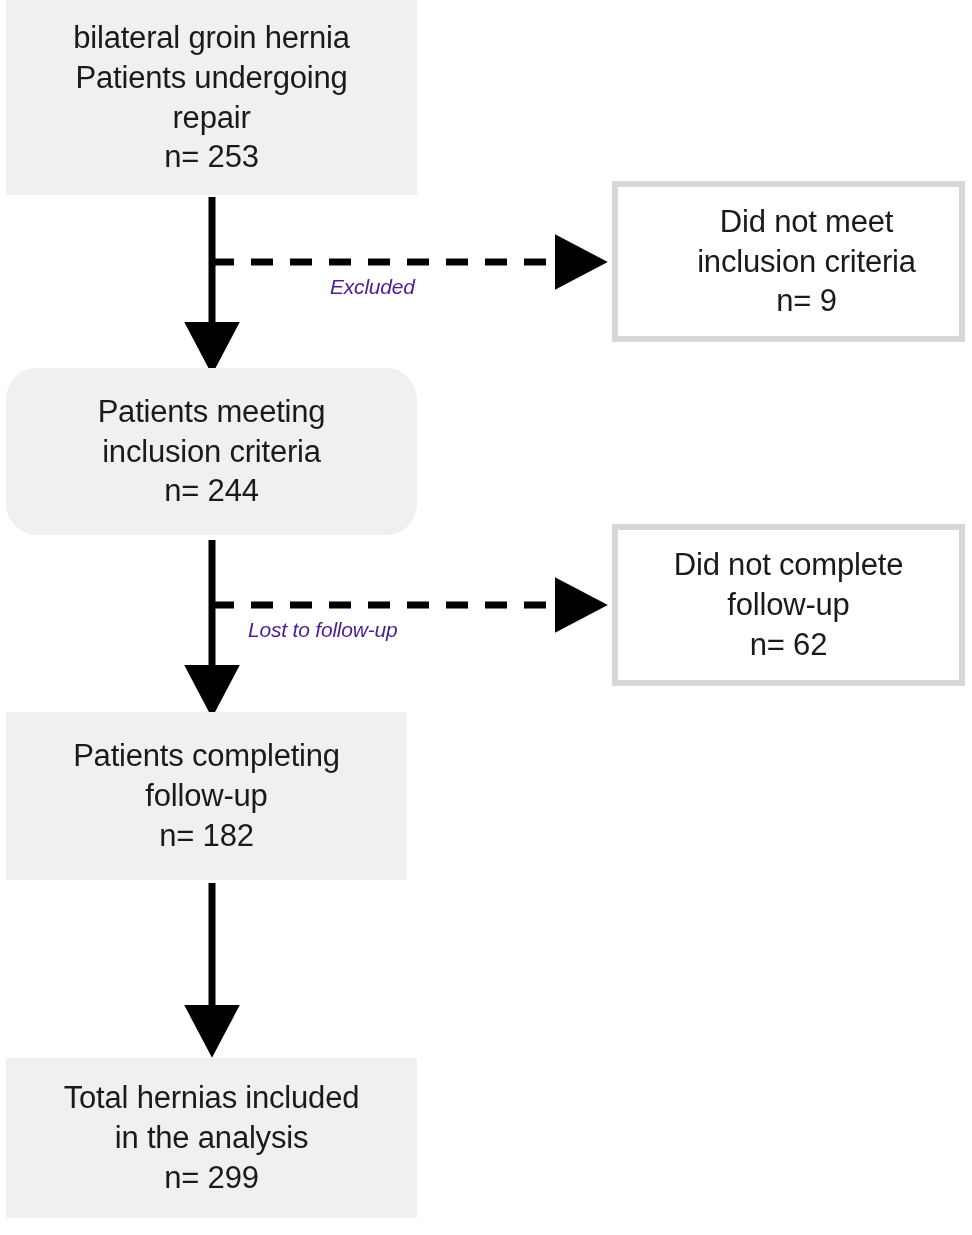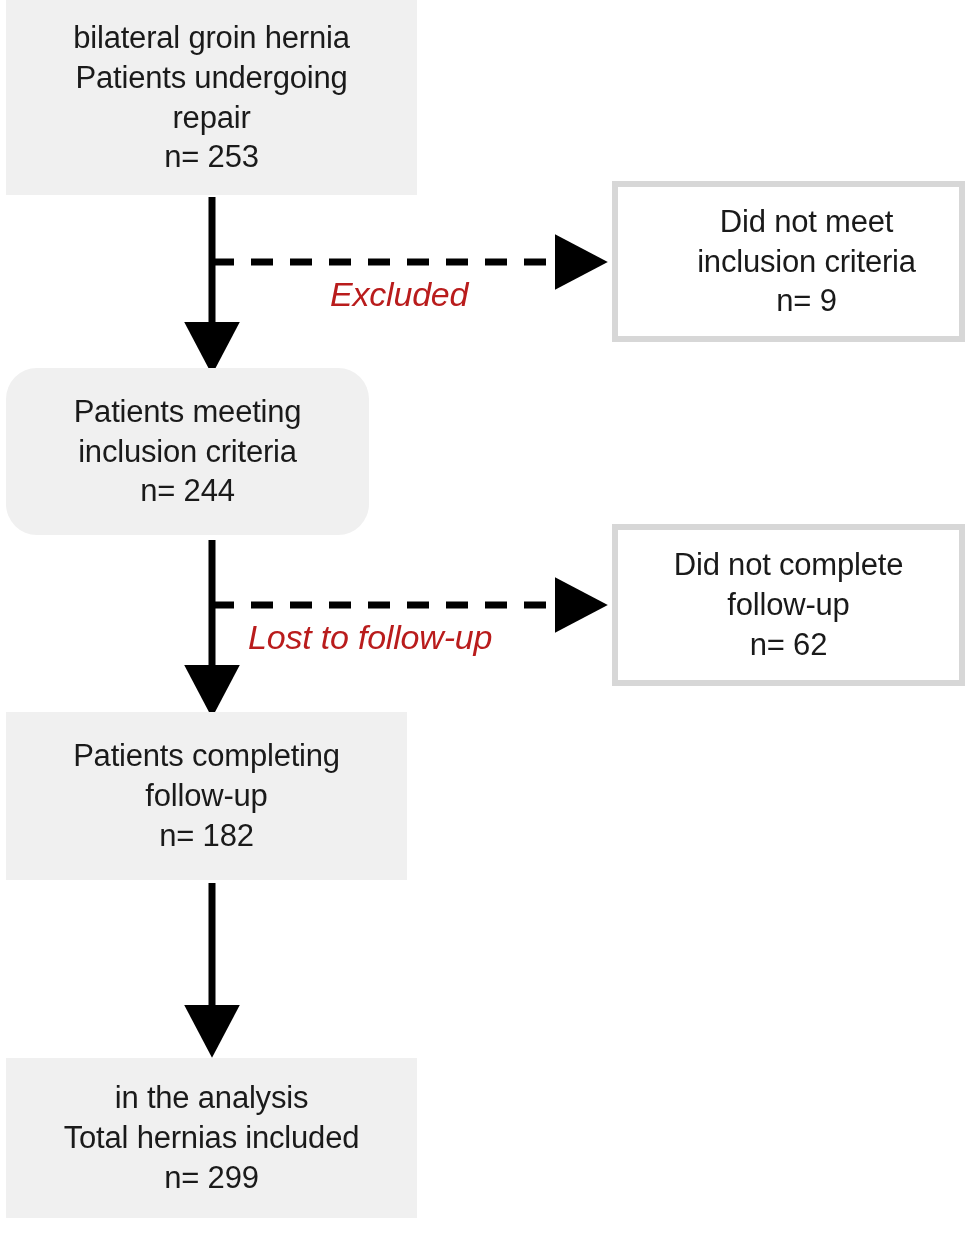--- a/index.html
+++ b/index.html
@@ -51,22 +51,22 @@
     top: 0;
     width: 972px;
     height: 1235px;
     pointer-events: none;
   }
 
   
   .edge-label {
     position: absolute;
     font-style: italic;
-    font-size: 34px;
-    color: #b91c1c;
+    font-size: 21px;
+    color: #4c1d95;
     white-space: nowrap;
     letter-spacing: -0.2px;
   }
 </style>
 </head>
 <body>
 
 <div id="canvas">
 
   <svg id="edges" viewBox="0 0 972 1235" width="972" height="1235" aria-hidden="true">
@@ -94,35 +94,35 @@
 
   <div class="edge-label" style="left:248px; top:618px;">Lost to follow-up</div>
 
   <div class="node primary" style="left:6px; top:0px; width:411px; height:195px;">
     <span class="ln">bilateral groin hernia</span>
     <span class="ln">Patients undergoing</span>
     <span class="ln">repair</span>
     <span class="ln">n= 253</span>
   </div>
 
-  <div class="node primary" style="left:6px; top:368px; width:363px; height:167px;border-radius:31px;">
+  <div class="node primary" style="left:6px; top:368px; width:411px; height:167px;border-radius:31px;">
     <span class="ln">Patients meeting</span>
     <span class="ln">inclusion criteria</span>
     <span class="ln">n= 244</span>
   </div>
 
   <div class="node primary" style="left:6px; top:712px; width:401px; height:168px;">
     <span class="ln">Patients completing</span>
     <span class="ln">follow-up</span>
     <span class="ln">n= 182</span>
   </div>
 
   <div class="node primary" style="left:6px; top:1058px; width:411px; height:160px;">
+    <span class="ln">Total hernias included</span>
     <span class="ln">in the analysis</span>
-    <span class="ln">Total hernias included</span>
     <span class="ln">n= 299</span>
   </div>
 
   <div class="node secondary" style="left:612px; top:181px; width:353px; height:161px;padding-left:36px;">
     <span class="ln">Did not meet</span>
     <span class="ln">inclusion criteria</span>
     <span class="ln">n= 9</span>
   </div>
 
   <div class="node secondary" style="left:612px; top:524px; width:353px; height:162px;justify-content:center;">

